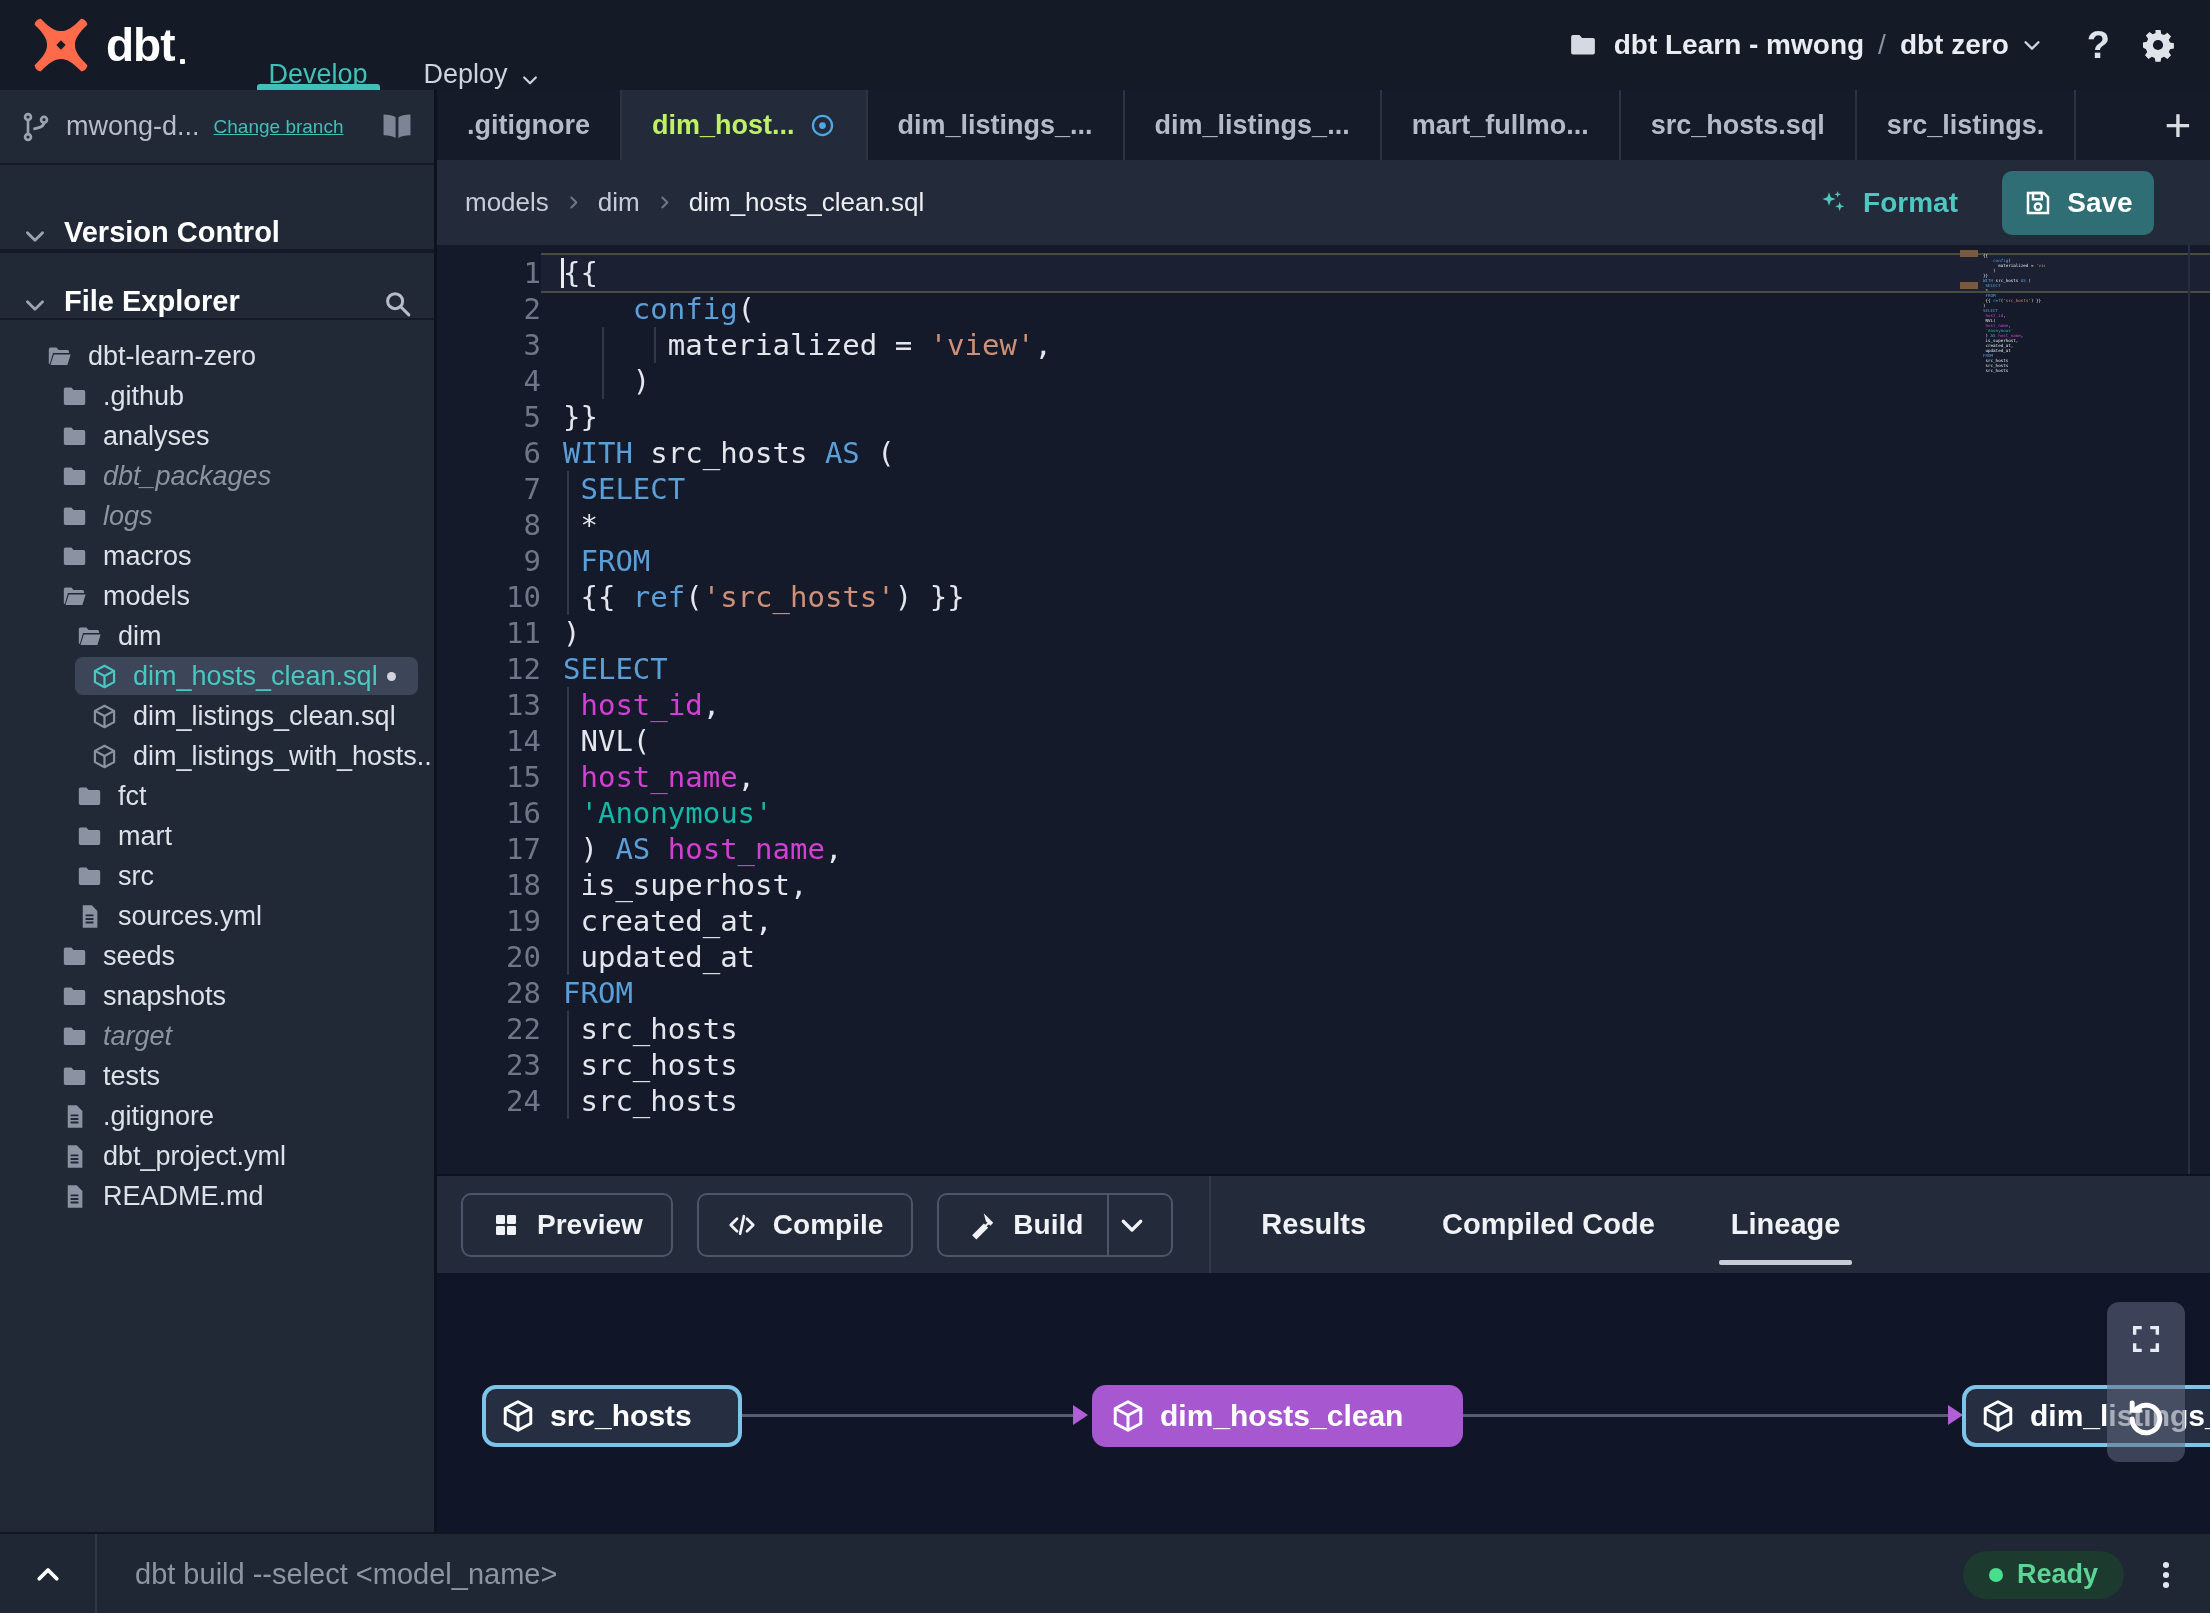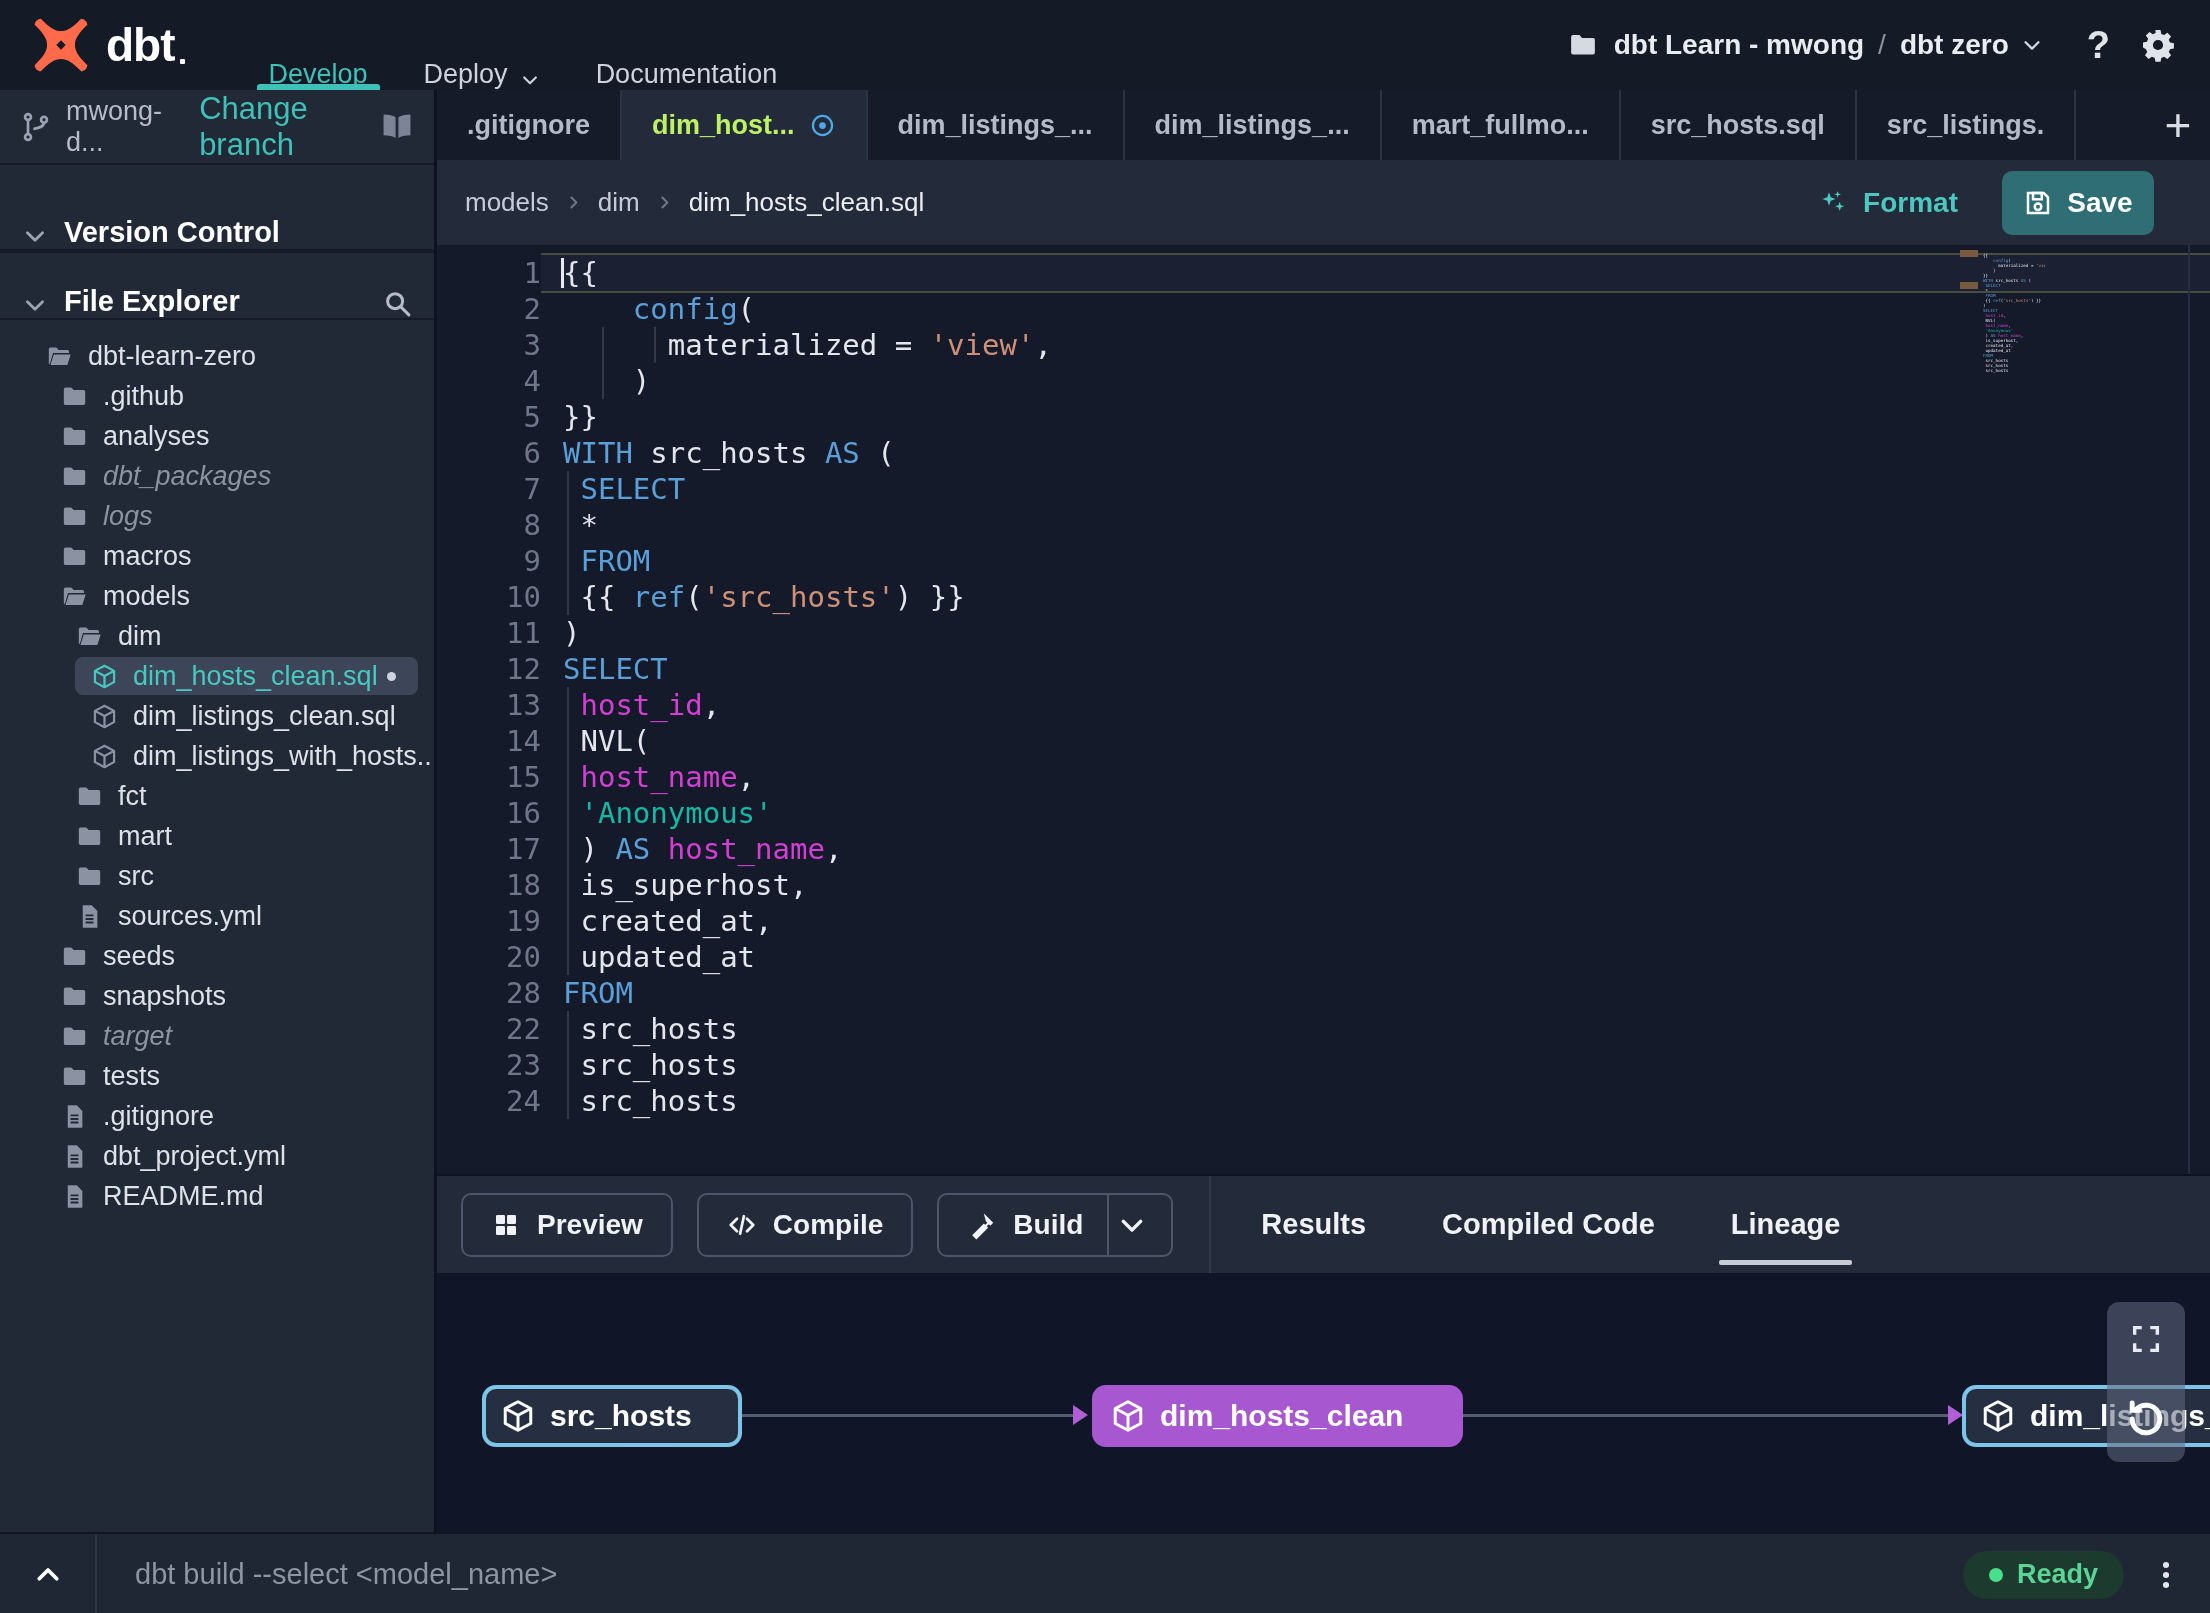--- a/index.html
+++ b/index.html
@@ -33,21 +33,21 @@
   .gear{margin-left:30px;font-size:36px;color:#dfe3ea;cursor:pointer;}
 
   
   .app{display:flex;height:1442px;overflow:hidden;}
 
   
   .sidebar{width:437px;flex-shrink:0;background:#212836;border-right:3px solid #0d1220;display:flex;flex-direction:column;box-sizing:border-box;}
   .branch-row{height:73px;flex-shrink:0;display:flex;align-items:center;padding:0 20px;border-bottom:2px solid #141a26;gap:14px;}
   .branch-row .git{font-size:32px;color:#9aa3b2;}
   .branch-name{font-size:27px;color:#b6bcc8;}
-  .branch-action{font-size:31px;color:#3fc0b8;margin-left:14px;cursor:pointer;}
+  .branch-action{font-size:19px;color:#3fc0b8;cursor:pointer;text-decoration:underline;}
   .book{margin-left:auto;font-size:34px;color:#7c8595;cursor:pointer;}
   .sec-head{height:84px;flex-shrink:0;display:flex;align-items:flex-end;gap:16px;padding:0 22px;border-bottom:2px solid #141a26;font-size:29px;font-weight:700;color:#fff;cursor:pointer;}
   .sec-head .ch{font-size:26px;color:#9aa3b2;}
   .fe-head{height:65px;border-top:2px solid #141a26;}
   .search{margin-left:auto;font-size:30px;color:#b6bcc8;cursor:pointer;}
   .vc-body{height:328px;flex-shrink:0;padding:15px 12px;box-sizing:border-box;}
   .pr-btn{height:80px;background:#41926a;border:2px solid #63ad89;border-radius:10px;display:flex;color:#fff;overflow:hidden;cursor:pointer;}
   .pr-main{flex:1;display:flex;align-items:center;justify-content:center;font-size:28px;font-weight:600;}
   .pr-div{width:2px;background:rgba(255,255,255,.5);}
   .pr-chev{width:72px;display:flex;align-items:center;justify-content:center;font-size:26px;}
@@ -142,23 +142,20 @@
       <div class="nav-item active">
         <span>Develop</span>
       </div>
       <div class="nav-item">
         <span>Deploy</span>
         <span class="ic ch">
           <svg viewBox="0 0 24 24" fill="none" stroke="currentColor" stroke-width="2.6" stroke-linecap="round" stroke-linejoin="round">
             <path d="M5 9l7 7 7-7"></path>
           </svg>
         </span>
-      </div>
-      <div class="nav-item">
-        <span>Documentation</span>
       </div>
     </nav>
   <div class="nav-right">
     <span class="ic folder">
       <svg viewBox="0 0 24 24" fill="currentColor">
           <path d="M2.5 5.5A1.5 1.5 0 0 1 4 4h5.2l2 2.3H20a1.5 1.5 0 0 1 1.5 1.5V18A1.5 1.5 0 0 1 20 19.5H4A1.5 1.5 0 0 1 2.5 18Z"></path>
         </svg>
     </span>
     <span class="proj-name">dbt Learn - mwong</span>
     <span class="proj-sep">/</span>

